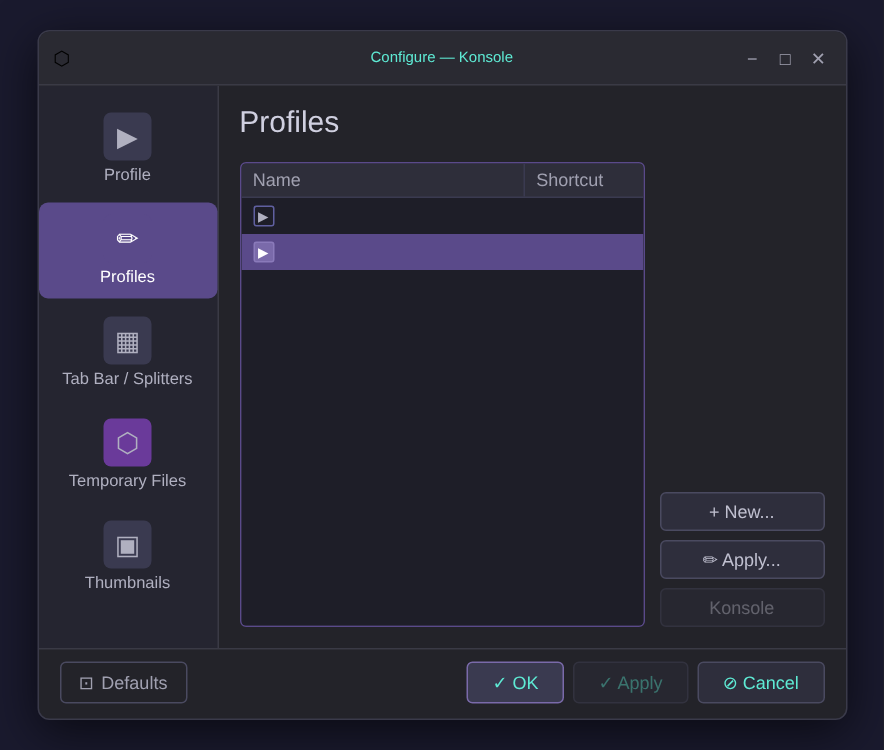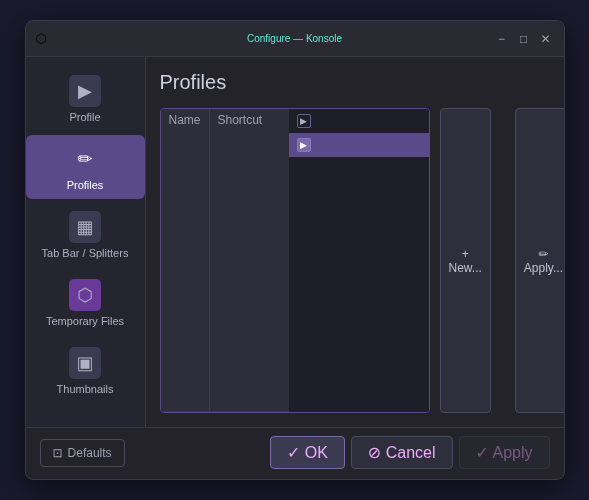--- a/index.html
+++ b/index.html
@@ -140,21 +140,21 @@
       display: flex;
       flex: 1;
       gap: 10px;
     }
     .profiles-table {
       flex: 1;
       border: 1px solid #5a4a8a;
       border-radius: 4px;
       overflow: hidden;
       display: flex;
-      flex-direction: row;
+      flex-direction: column;
     }
     .table-header {
       display: flex;
       background: #2e2e3a;
       border-bottom: 1px solid #3a3a50;
     }
     .th-name {
       flex: 1;
       padding: 4px 8px;
       color: #a0a0b0;
@@ -195,22 +195,23 @@
       font-size: 9px;
       flex-shrink: 0;
     }
     .row-arrow.selected-arrow {
       background: #7a6aaa;
       border-color: #8a7aba;
     }
     .profiles-actions {
       width: 110px;
       display: flex;
-      flex-direction: row;
-      gap: 24px;
+      flex-direction: column;
+      gap: 6px;
+      justify-content: flex-end;
     }
     .action-btn {
       background: #2e2e3c;
       border: 1px solid #4a4a60;
       border-radius: 4px;
       color: #c0c0d0;
       padding: 5px 8px;
       cursor: pointer;
       font-size: 12px;
       display: flex;
@@ -240,24 +241,24 @@
     }
     .bottom-left {}
     .bottom-right {
       display: flex;
       gap: 6px;
     }
     .bottom-btn {
       background: #2e2e3c;
       border: 1px solid #4a4a60;
       border-radius: 4px;
-      color: #f0abfc;
+      color: #5eead4;
       padding: 6px 16px;
       cursor: pointer;
-      font-size: 16px;
+      font-size: 12px;
       display: flex;
       align-items: center;
       gap: 5px;
     }
     .bottom-btn.ok-btn {
       background: #3a3a50;
       border-color: #7a6aaa;
     }
     .bottom-btn.disabled-btn {
       opacity: 0.4;
@@ -347,17 +348,17 @@
 
   <div class="bottom-bar">
     <div class="bottom-left">
       <button class="defaults-btn">
         <span>⊡</span>
         <span>Defaults</span>
       </button>
     </div>
     <div class="bottom-right">
       <button class="bottom-btn ok-btn">✓ OK</button>
+      <button class="bottom-btn disabled-btn">✓ Apply</button>
       <button class="bottom-btn">⊘ Cancel</button>
-      <button class="bottom-btn disabled-btn">✓ Apply</button>
     </div>
   </div>
 </div>
 
 </body></html>

